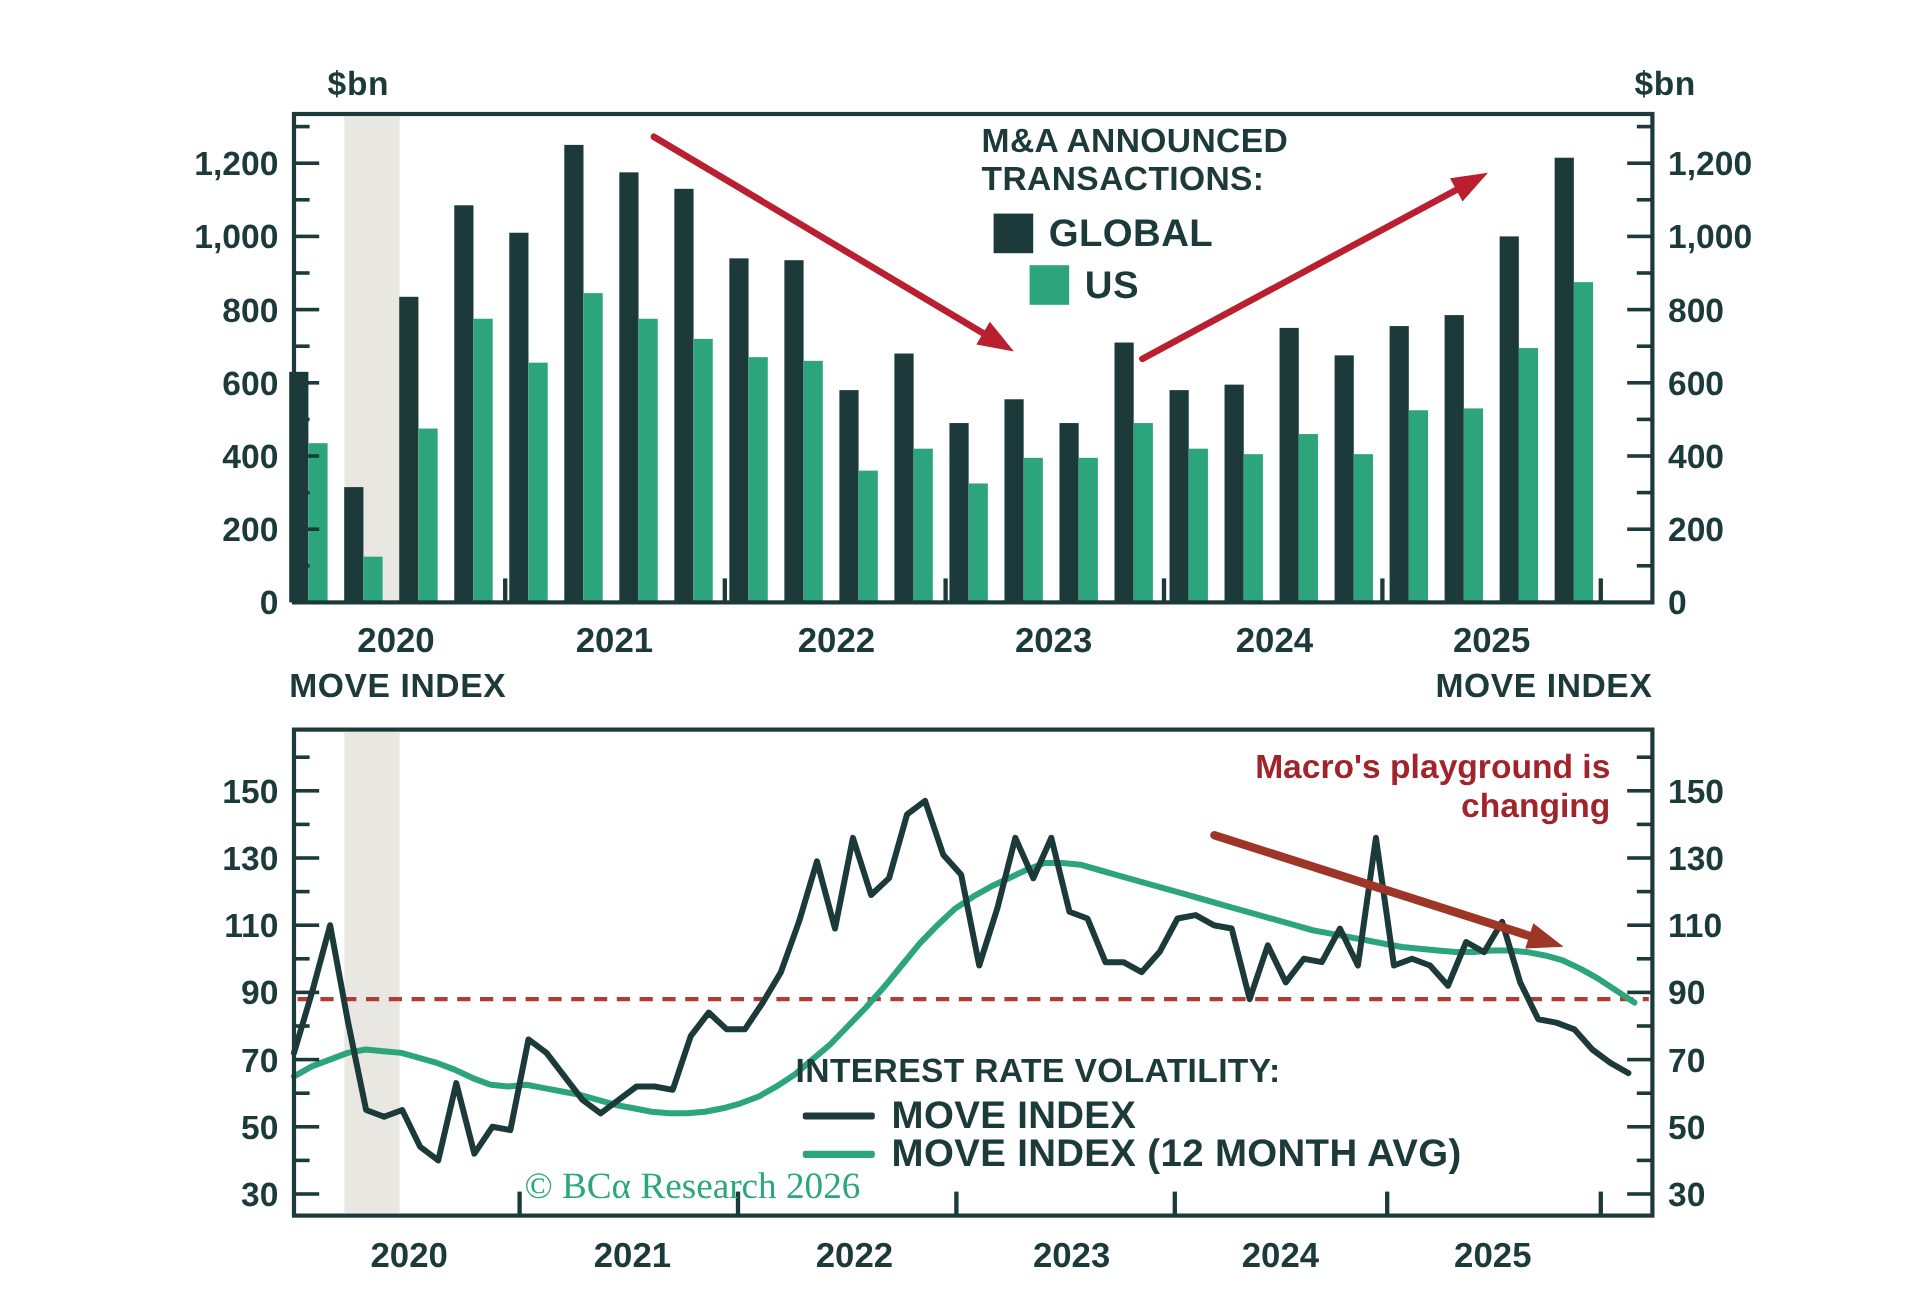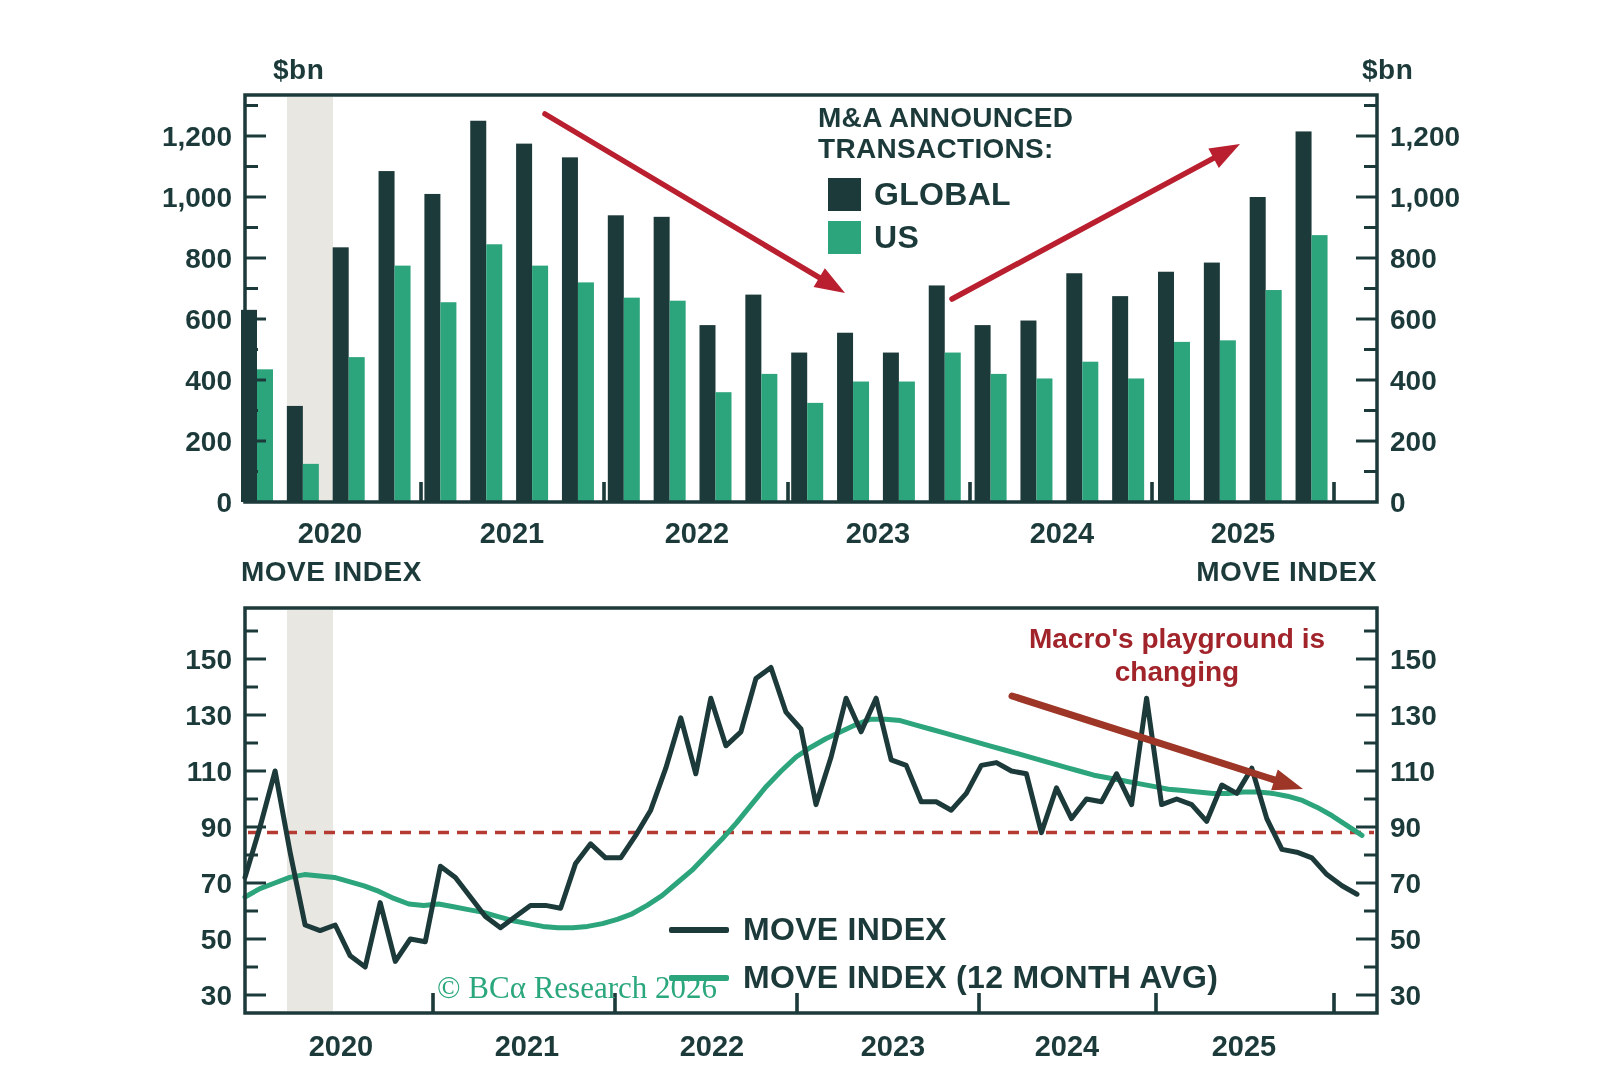--- a/index.html
+++ b/index.html
@@ -7,21 +7,21 @@
           font-family:"Liberation Sans",sans-serif;}
   #chart-svg{position:absolute;left:0;top:0;}
   .ovl{position:absolute;color:#1d3a3a;font-weight:bold;}
   .unit-label{font-size:28px;letter-spacing:.5px;margin-left:40px;}
   .panel-title{font-size:28px;letter-spacing:.5px;}
   .leg-title{font-size:28px;line-height:31px;letter-spacing:.3px;}
   .leg-row{position:absolute;display:flex;align-items:center;}
   .leg-swatch{width:33px;height:33px;margin-right:13px;}
   .leg-line{width:60px;height:6px;margin-right:14px;border-radius:2px;}
   .leg-label{font-size:32px;color:#1d3a3a;font-weight:bold;letter-spacing:.3px;}
-  #annotation{width:330px;text-align:center;font-size:28px;line-height:33px;}
+  #annotation{width:330px;text-align:right;font-size:28px;line-height:33px;}
   #copyright{font-family:"Liberation Serif",serif;font-weight:normal;font-size:31px;text-align:right;}
 </style>
 </head>
 <body>
 
 <div id="canvas">
 
   <svg id="chart-svg" width="1600" height="1089">
       <g>
         <rect x="287" y="97" width="46" height="405" fill="#e9e7e2"></rect>
@@ -200,33 +200,34 @@
   <div class="ovl unit-label" style="left:1322px;top:54px;">$bn</div>
 
   <div class="ovl leg-title" style="left:818px;top:102px;">
     <span>M&amp;A ANNOUNCED</span><br>
     <span>TRANSACTIONS:</span>
   </div>
   <div class="leg-row" style="left:828px;top:176px;">
     <div class="leg-swatch" style="background:#1d3a3a;"></div>
     <div class="leg-label">GLOBAL</div>
   </div>
-  <div class="leg-row" style="left:828px;top:219px;">
+  <div class="leg-row" style="left:858px;top:219px;">
     <div class="leg-swatch" style="background:#2ca47c;"></div>
     <div class="leg-label">US</div>
   </div>
 
   <div class="ovl panel-title" style="left:241px;top:556px;">MOVE INDEX</div>
   <div class="ovl panel-title" style="left:1130px;top:556px;width:247px;text-align:right;">MOVE INDEX</div>
 
+  <div class="ovl leg-title" style="left:663px;top:877px;">INTEREST RATE VOLATILITY:</div>
   <div class="leg-row" style="left:669px;top:911px;">
     <div class="leg-line" style="background:#1d3a3a;"></div>
     <div class="leg-label">MOVE INDEX</div>
   </div>
-  <div class="leg-row" style="left:669px;top:943px;margin-top:16px;">
+  <div class="leg-row" style="left:669px;top:943px;">
     <div class="leg-line" style="background:#2ca47c;"></div>
     <div class="leg-label">MOVE INDEX (12 MONTH AVG)</div>
   </div>
 
   <div id="annotation" class="ovl" style="left:1012px;top:622px;color:#a2242b;">
     <span>Macro's playground is</span><br>
     <span>changing</span>
   </div>
 
   <div id="copyright" class="ovl" style="left:437px;top:970px;color:#2aa77d;">© BCα Research 2026</div>

